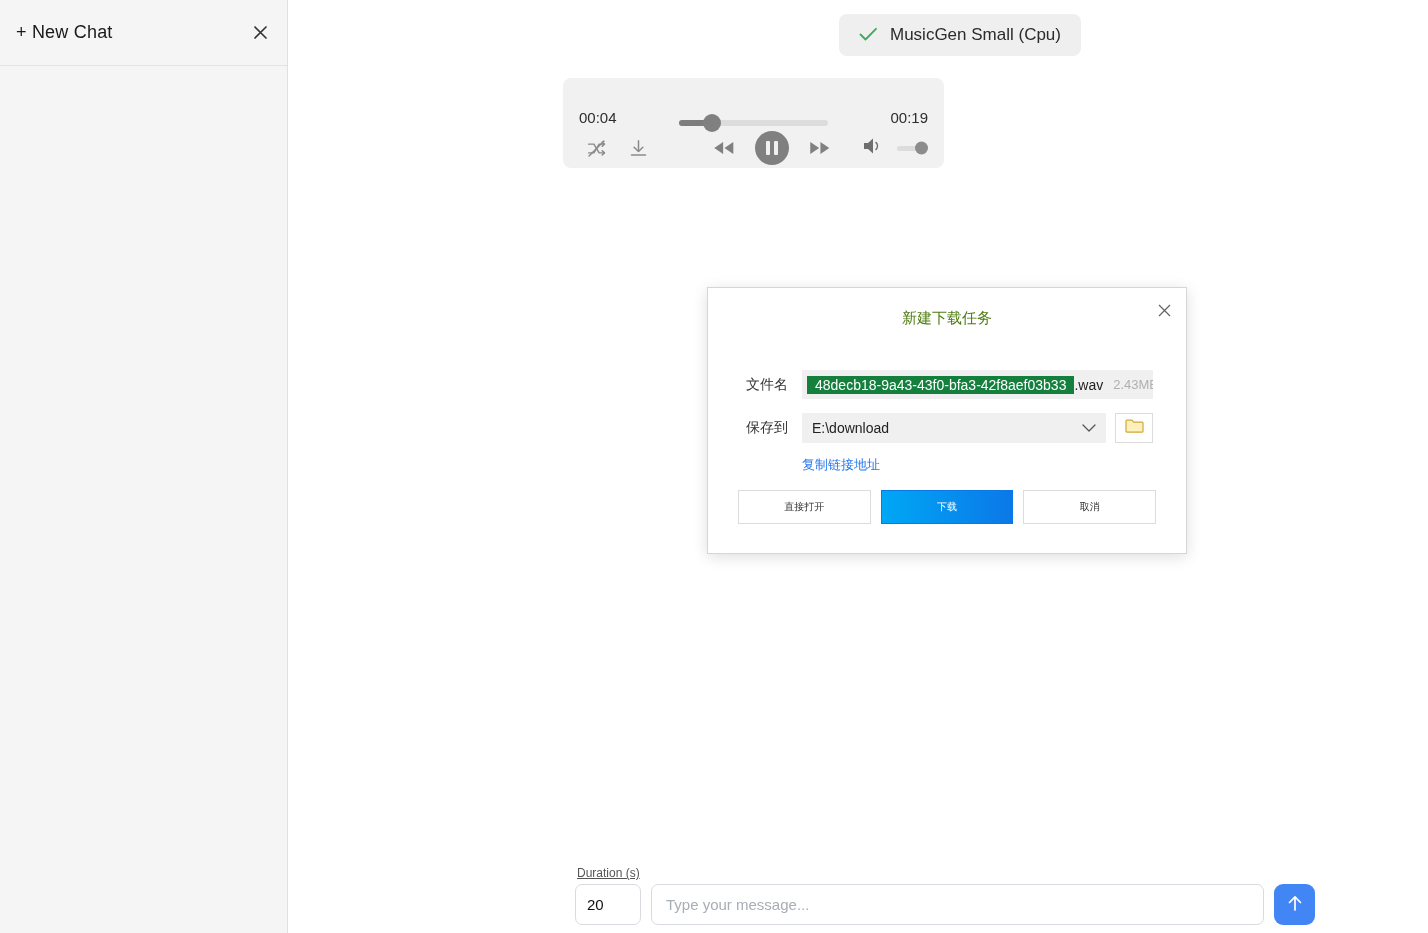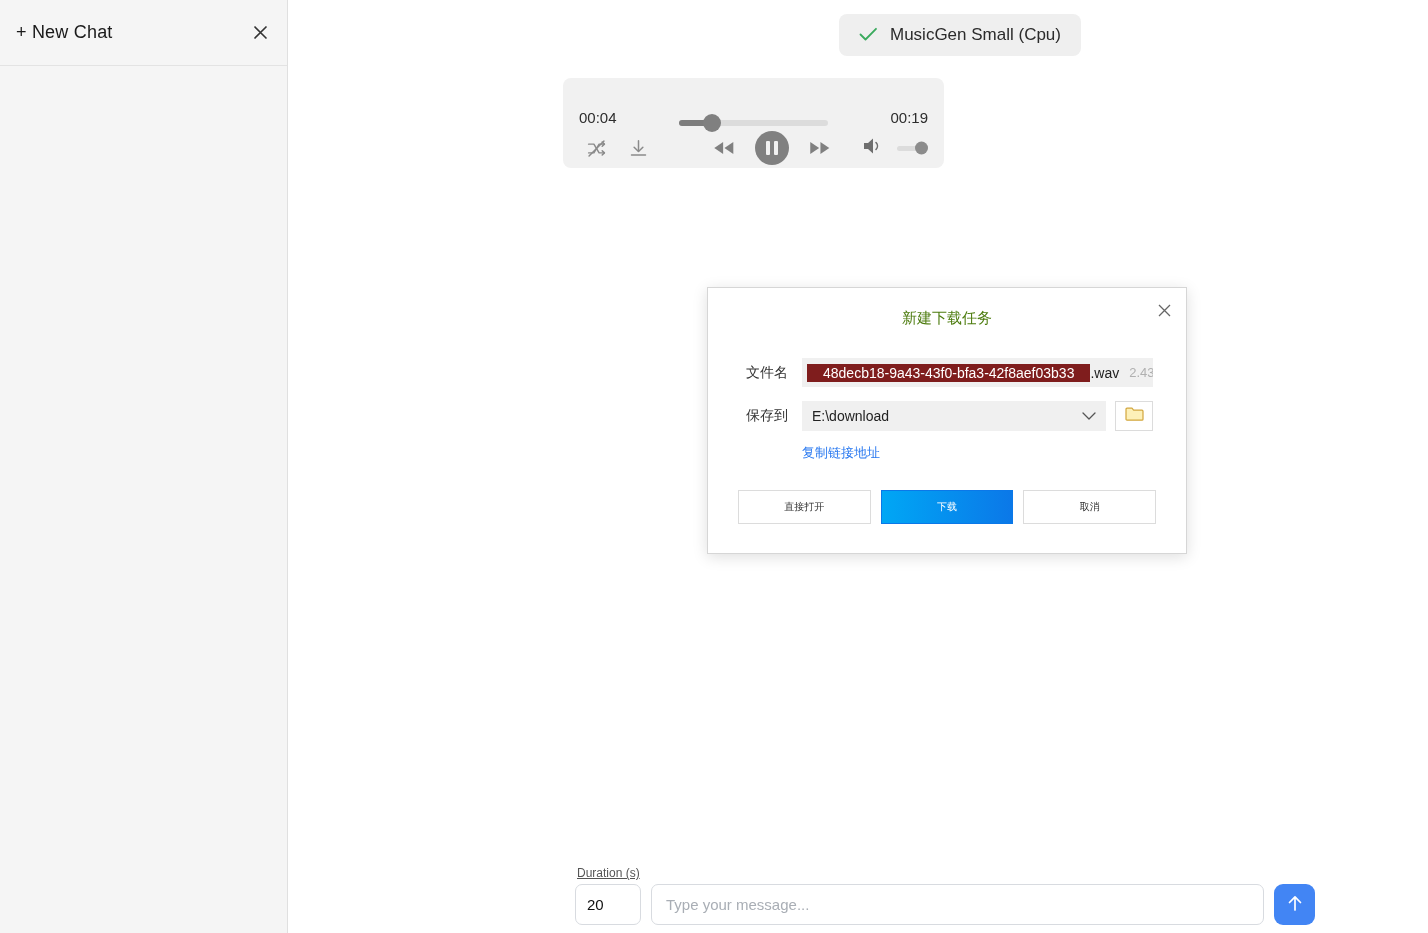--- a/index.html
+++ b/index.html
@@ -163,43 +163,43 @@
     position: absolute; right: 9px; top: 9px;
     width: 26px; height: 26px;
     display: flex; align-items: center; justify-content: center;
     cursor: pointer; color: #666;
   }
   .form-row {
     display: flex; align-items: center;
     margin: 0 0 0 0;
     padding: 0 33px 0 38px;
   }
-  #row-filename { margin-top: 30px; }
+  #row-filename { margin-top: 42px; }
   #row-savepath { margin-top: 14px; }
   .form-label {
     width: 56px;
     font-size: 14px;
     color: #333;
     flex-shrink: 0;
   }
   #filename-field {
     flex: 1;
     height: 29px;
     background: #f0f0f0;
     display: flex; align-items: center;
     padding: 0 8px 0 5px;
     font-size: 14px;
     cursor: text;
     overflow: hidden;
   }
   #filename-selected {
-    background: #7f1d1d;
+    background: #15803d;
     color: #ffffff;
     white-space: nowrap;
-    padding: 1px 16px;
+    padding: 1px 8px;
   }
   #filename-ext { color: #222; white-space: nowrap; }
   #filesize {
     margin-left: auto;
     color: #b0b0b0;
     font-size: 13px;
     white-space: nowrap;
     padding-left: 10px;
   }
   #savepath-select {

